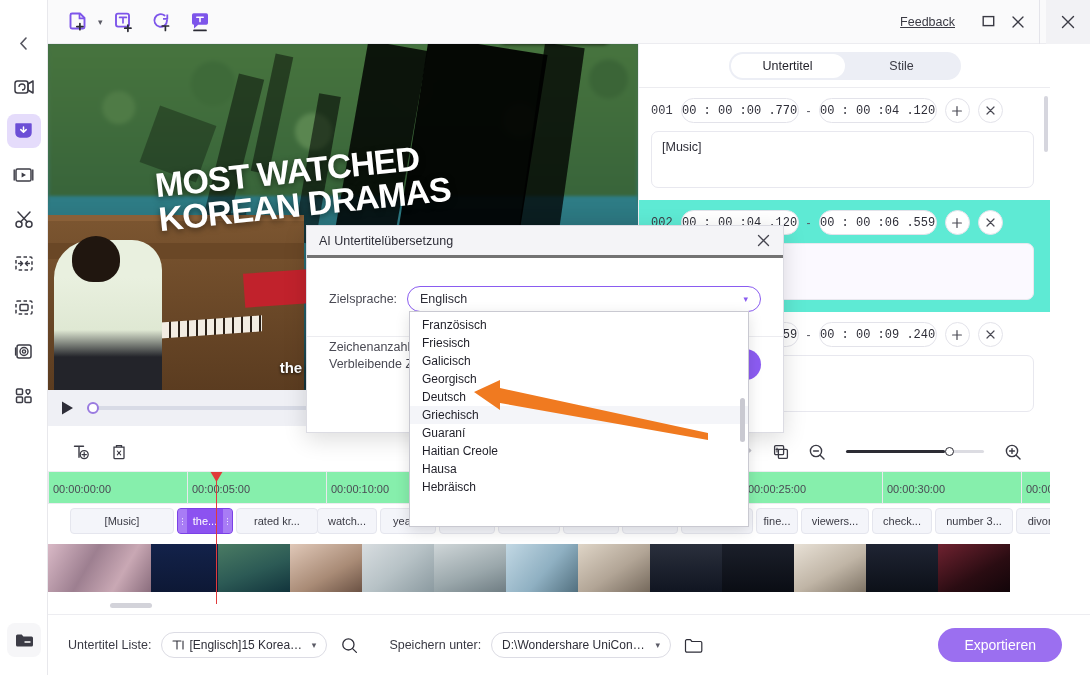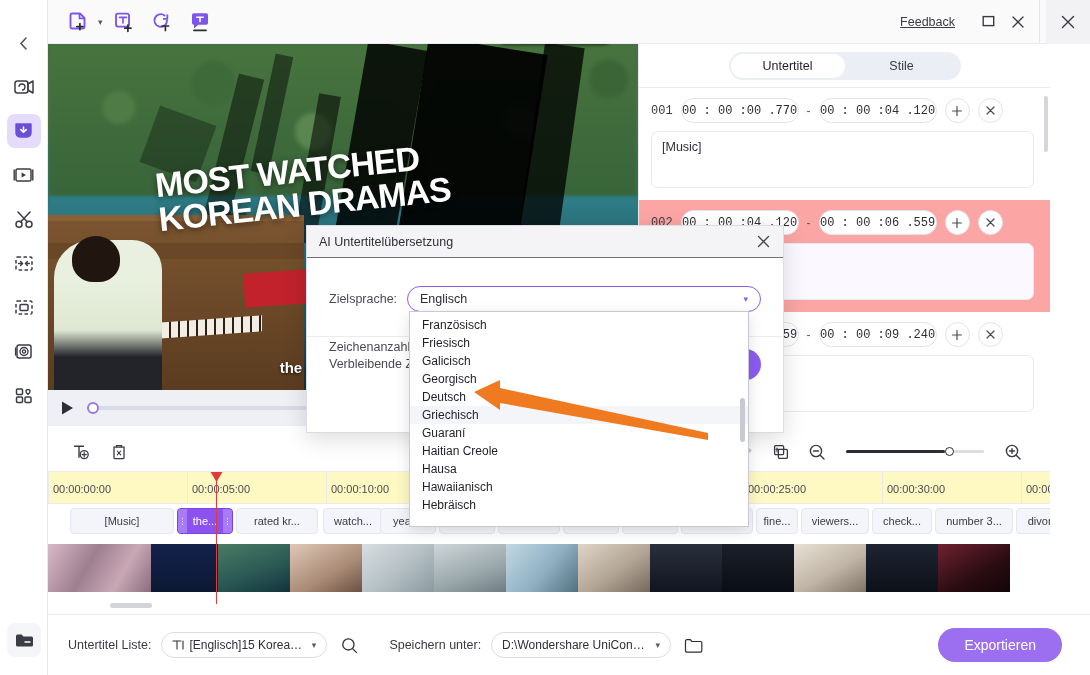--- a/index.html
+++ b/index.html
@@ -166,21 +166,21 @@
     background:#fff; border:1.5px solid #2c2c34;
   }
 
   
   .timeline {
     position:absolute; left:48px; top:472px; width:1002px; height:140px;
     background:#fff; overflow:hidden;
   }
   .ruler {
     position:relative; height:32px; border-bottom:1px solid #ececf0;
-    background:#fef9c3;
+    background:#86efac;
   }
   .tick {
     position:absolute; top:0; height:32px; border-left:1px solid #e9e9ee;
     font-size:11px; color:#4a4a54; padding-left:4px; padding-top:11px;
     white-space:nowrap;
   }
   .clips { position:relative; height:30px; margin-top:4px; }
   .clip {
     position:absolute; top:0; height:26px; background:#f4f5fa;
     border:1px solid #e5e6ee; border-radius:4px;
@@ -245,21 +245,21 @@
   .seg {
     display:flex; background:#eceef5; border-radius:15px; padding:2px; width:232px;
   }
   .seg-item {
     flex:1; text-align:center; font-size:12.5px; padding:5px 15px; border-radius:13px;
     color:#3a3a44; cursor:pointer;
   }
   .seg-item.active { background:#fff; color:#1f1f28; }
   .sub-list { position:relative; height:344px; overflow:hidden; }
   .sub-row { padding:10px 16px 12px 12px; position:relative; }
-  .sub-row.alt { background:#fca5a5; }
+  .sub-row.alt { background:#5eead4; }
   .sub-head { display:flex; align-items:center; gap:8px; }
   .sub-idx { font-size:12px; color:#3a3a44; font-family:"Liberation Mono", monospace; }
   .tc {
     border:1px solid #e3e3ea; border-radius:13px; height:25px;
     display:flex; align-items:center; justify-content:center;
     font-size:12px; color:#2e2e38; width:118px;
     font-family:"Liberation Mono", monospace; background:#fff; cursor:text;text-align:right;
   }
   .tc-dash { color:#5a5a64; font-size:12px; }
   .rnd-btn {
@@ -278,21 +278,21 @@
     background:#d6d6de; border-radius:2px; cursor:pointer;
   }
 
   
   .modal {
     position:absolute; left:306px; top:225px; width:478px; height:208px;
     background:#fff; border:1px solid #dcdce3;
     box-shadow:0 6px 22px rgba(0,0,0,.14); z-index:20;
   }
   .modal-head {
-    height:32px; background:#f4f4f7; border-bottom:1px solid #737373;
+    height:32px; background:#f4f4f7; border-bottom:3px solid #737373;
     display:flex; align-items:center; padding:0 12px;gap:43px;
   }
   .modal-title { font-size:12.5px; color:#2e2e38; }
   .modal-x { margin-left:auto; color:#45454f; cursor:pointer; display:flex; }
   .modal-body { padding:26px 22px 0 22px; position:relative; height:132px; }
   .frow { display:flex; align-items:center; height:30px; }
   .frow + .frow { margin-top:18px; }
   .flabel { font-size:12.5px; color:#4a4a54; width:78px; }
   .fsel {
     flex:1; height:26px; border:1.5px solid #8a5cf0; border-radius:13px;
@@ -647,21 +647,21 @@
     </div>
 
     <div class="clips">
       <div class="clip" style="left:22px;width:104px">[Music]</div>
       <div class="clip sel" style="left:129px;width:56px">
         <span class="grip l">⋮</span>
         <span>the...</span>
         <span class="grip r">⋮</span>
       </div>
       <div class="clip" style="left:188px;width:82px">rated kr...</div>
-      <div class="clip" style="left:275px;width:60px">watch...</div>
+      <div class="clip" style="left:269px;width:60px">watch...</div>
       <div class="clip" style="left:332px;width:56px">year...</div>
       <div class="clip" style="left:391px;width:56px">spin...</div>
       <div class="clip" style="left:450px;width:62px">except...</div>
       <div class="clip" style="left:515px;width:56px">drin...</div>
       <div class="clip" style="left:574px;width:56px">drea...</div>
       <div class="clip" style="left:633px;width:72px">de Korea...</div>
       <div class="clip" style="left:708px;width:42px">fine...</div>
       <div class="clip" style="left:753px;width:68px">viewers...</div>
       <div class="clip" style="left:824px;width:60px">check...</div>
       <div class="clip" style="left:887px;width:78px">number 3...</div>
@@ -749,21 +749,20 @@
   <div class="ddlist">
     <div class="ddopt" style="margin-top:4px">Französisch</div>
     <div class="ddopt">Friesisch</div>
     <div class="ddopt">Galicisch</div>
     <div class="ddopt">Georgisch</div>
     <div class="ddopt">Deutsch</div>
     <div class="ddopt hl">Griechisch</div>
     <div class="ddopt">Guaraní</div>
     <div class="ddopt">Haitian Creole</div>
     <div class="ddopt">Hausa</div>
-    <div class="ddopt">Hawaiianisch</div>
     <div class="ddopt">Hebräisch</div>
     <div class="dd-scroll"></div>
   </div>
 
   <svg class="arrow-svg" width="280" height="80" viewBox="0 0 280 80">
     <path d="M34 22 L60 10 L60 18 L268 63 L268 70 L60 33 L60 40 Z" fill="#f07a20"></path>
   </svg>
 
 </div>
 

